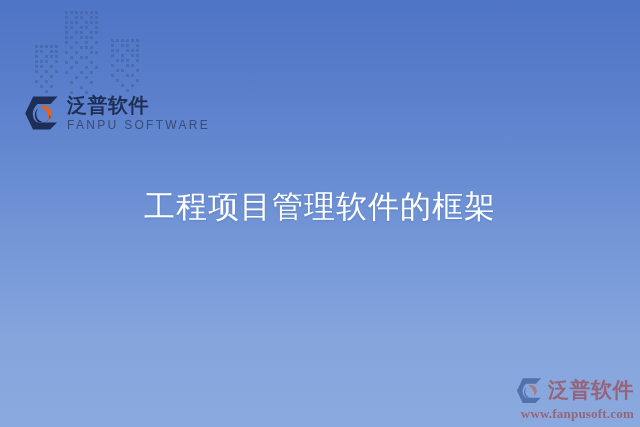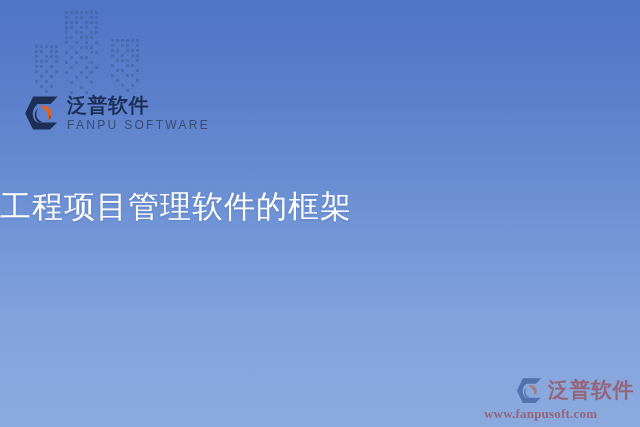--- a/index.html
+++ b/index.html
@@ -65,21 +65,21 @@
     color: #394c74;
     letter-spacing: 2.3px;
   }
 
   
   #headline {
     position: absolute;
     left: 0;
     top: 182px;
     width: 640px;
-    text-align: left;
+    text-align: center;
     color: #ffffff;
     font-family: "DejaVu Serif", "Liberation Serif", serif;
     font-size: 31px;
     font-weight: 400;
     line-height: 49px;
     letter-spacing: 1px;
     text-shadow: 0 1px 2px rgba(40,70,130,0.22);
   }
   #headline .line {
     display: block;
@@ -108,20 +108,21 @@
     margin-left: 5px;
     font-family: "DejaVu Sans", "Liberation Sans", sans-serif;
     font-size: 21px;
     font-weight: 700;
     line-height: 1;
     color: #9f3b3b;
     letter-spacing: 0.5px;
   }
   #watermark .wm-url {
     margin-top: 3px;
+    text-align: right;
     font-family: "Liberation Serif", "DejaVu Serif", serif;
     font-size: 13px;
     font-weight: 700;
     line-height: 1.1;
     color: #9f3b3b;
     letter-spacing: 0.2px;
   }
 </style>
 </head>
 <body>

